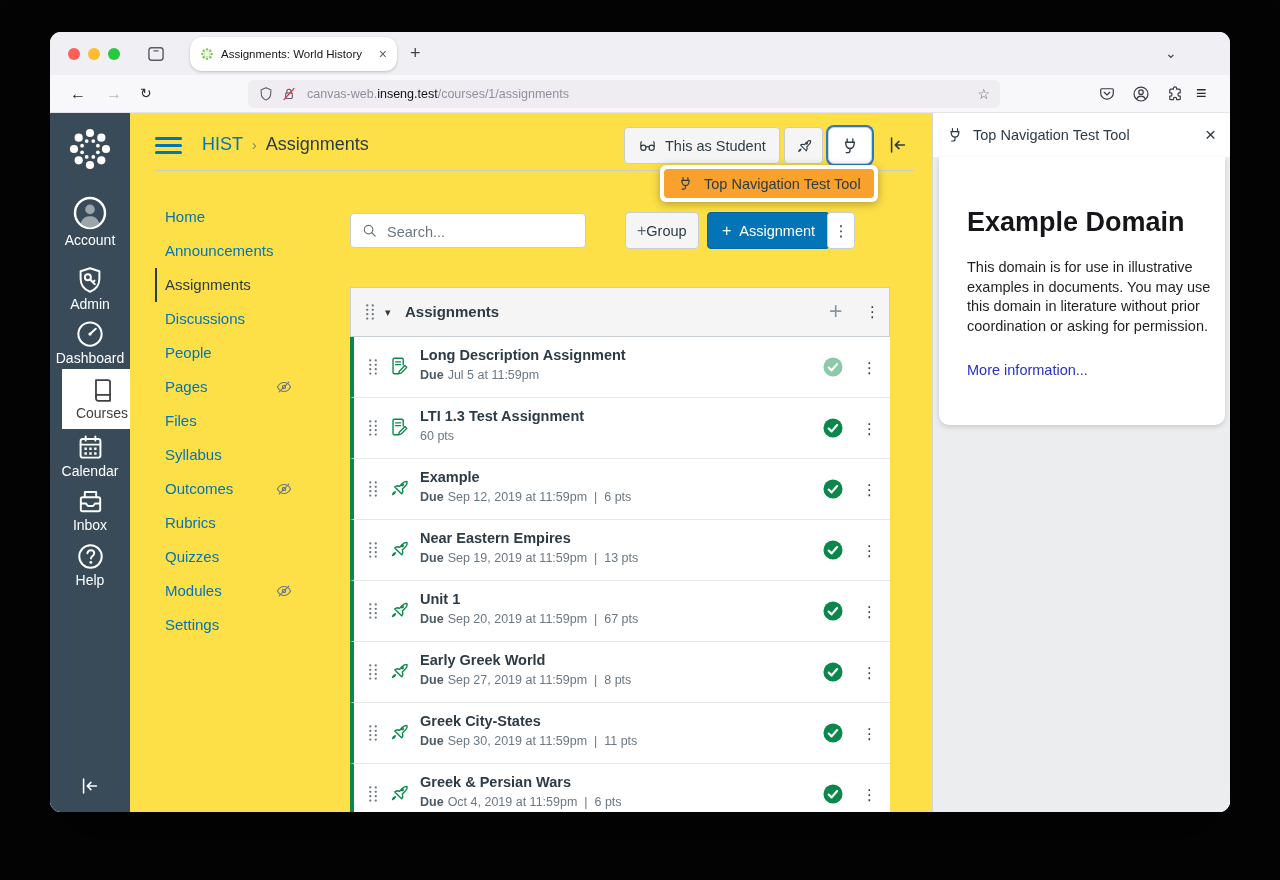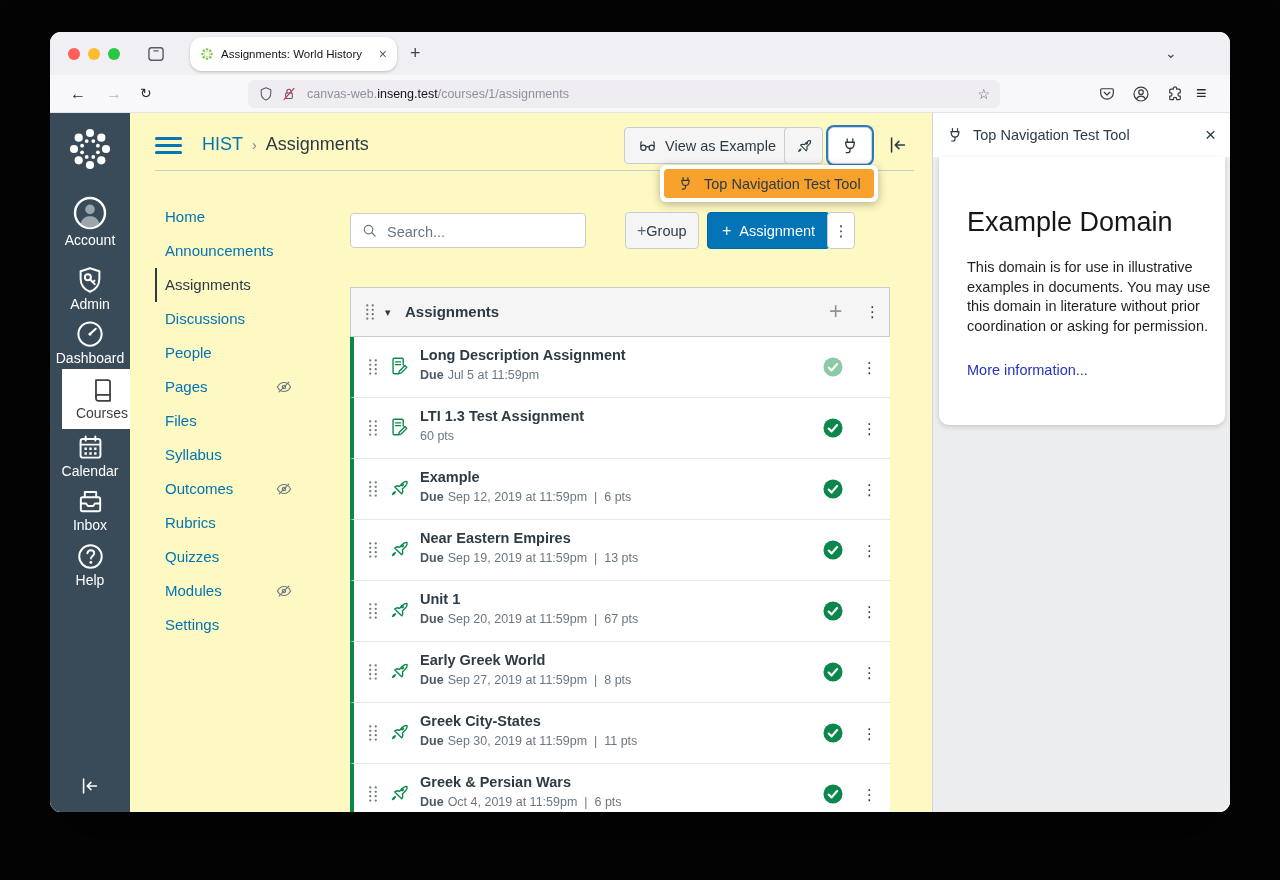--- a/index.html
+++ b/index.html
@@ -47,21 +47,21 @@
   .gn-item.active{background:#fff;color:#404040;margin-left:12px;}
   #gn-account{top:78px;}
   #gn-admin{top:148px;}
   #gn-dashboard{top:202px;}
   #gn-courses{top:256px;height:60px;padding-top:8px;}
   #gn-calendar{top:316px;}
   #gn-inbox{top:370px;}
   #gn-help{top:425px;}
   .gn-collapse{position:absolute;left:29px;top:662px;color:#fff;}
   
-  .cmain{position:absolute;left:80px;top:0;width:802px;height:100%;background:#fef9c3;}
+  .cmain{position:absolute;left:80px;top:0;width:802px;height:100%;background:#fde047;}
   .chamb{position:absolute;left:25px;top:24px;width:27px;height:18px;}
   .chamb i{position:absolute;left:0;top:0;width:27px;height:3px;border-radius:2px;background:#0374B5;box-shadow:0 7px 0 #0374B5,0 14px 0 #0374B5;}
   .crumb{position:absolute;left:72px;top:16px;height:30px;line-height:30px;font-size:18px;white-space:nowrap;}
   .crumb .c1{color:#0374B5;}
   .crumb .sep{color:#73818C;font-size:14px;margin:0 9px;}
   .crumb .c2{color:#2D3B45;}
   .hbtn{position:absolute;height:37px;box-sizing:border-box;border:1px solid #C7CDD1;background:#F5F5F5;border-radius:4px;color:#2D3B45;font-size:14.5px;display:flex;align-items:center;justify-content:center;}
   #btn-vas{left:494px;top:14px;padding:0 13px;gap:8px;}
   #btn-rocket{left:654px;top:14px;width:39px;}
   #btn-plug{left:698px;top:14px;width:44px;background:#fff;border-color:#cfd4d8;border-radius:6px;box-shadow:0 0 0 2px #2B7ABC;}
@@ -103,21 +103,21 @@
   .chk.published{color:#0B874B;}
   .chk.published-muted{color:#8CC9A8;}
   .arow .rkebab{position:absolute;left:508px;top:0;line-height:61px;font-size:15px;color:#2D3B45;}
   
   .tray{position:absolute;left:882px;top:0;width:298px;height:100%;background:#EBEDEF;border-left:1px solid #D2D6DA;box-sizing:border-box;}
   .tray-head{position:absolute;left:0;top:0;width:100%;height:44px;background:#fff;}
   .tray-head .plg{position:absolute;left:13px;top:13px;color:#2D3B45;}
   .tray-title{position:absolute;left:40px;top:0;line-height:44px;font-size:14.5px;color:#2D3B45;}
   .tray-close{position:absolute;right:14px;top:0;line-height:44px;font-size:19px;color:#2D3B45;}
   .tray-card{position:absolute;left:6px;top:44px;width:286px;height:268px;background:#fff;border-radius:0 0 10px 10px;box-shadow:0 2px 5px rgba(0,0,0,.15);}
-  .tc-h1{position:absolute;left:28px;top:50px;font-size:27px;font-weight:normal;color:#16161a;white-space:nowrap;}
+  .tc-h1{position:absolute;left:28px;top:50px;font-size:27px;font-weight:bold;color:#16161a;white-space:nowrap;}
   .tc-p{position:absolute;left:28px;top:101px;width:246px;font-size:14.5px;line-height:19.5px;color:#1f2023;}
   .tc-link{position:absolute;left:28px;top:205px;font-size:14.5px;color:#2533C2;}
 </style>
 </head>
 <body>
 
 <svg width="0" height="0" style="position:absolute">
 <defs>
   <symbol id="i-logo" viewBox="0 0 48 48">
     <g fill="currentColor">
@@ -406,21 +406,21 @@
         <span class="chamb">
             <i></i>
           </span>
         <div class="crumb">
           <span class="c1">HIST</span><span class="sep">›</span><span class="c2">Assignments</span>
         </div>
         <button class="hbtn" id="btn-vas">
           <svg class="ic" width="19" height="19">
               <use href="#i-glasses"></use>
             </svg>
-          <span>View as Example</span>
+          <span>This as Student</span>
         </button>
         <button class="hbtn" id="btn-rocket">
           <svg class="ic" width="18" height="18">
               <use href="#i-rocket"></use>
             </svg>
         </button>
         <button class="hbtn" id="btn-plug">
           <svg class="ic" width="20" height="20">
               <use href="#i-plug"></use>
             </svg>

